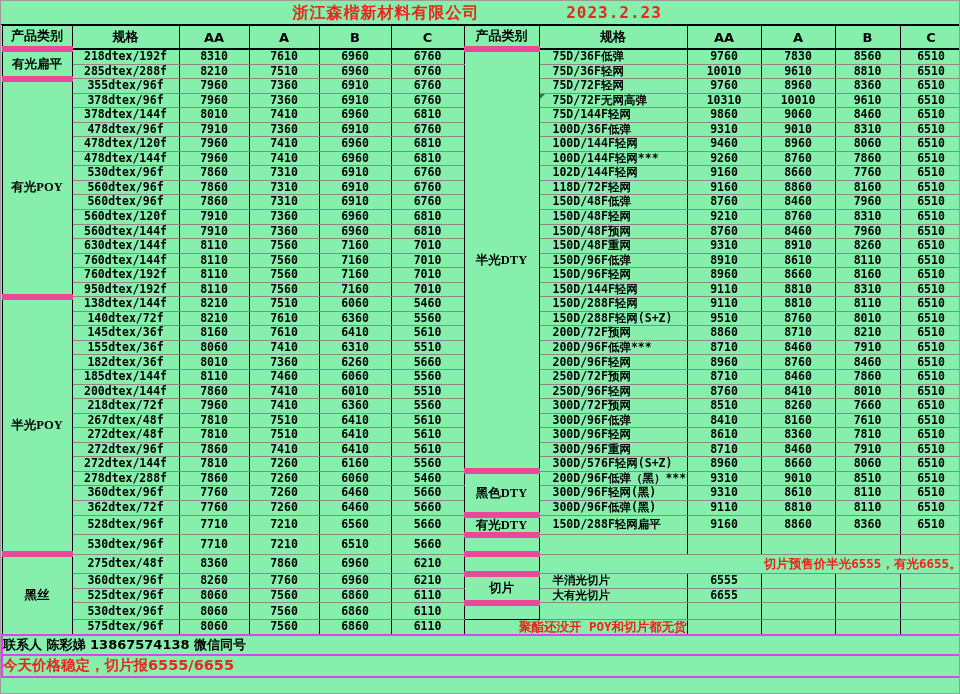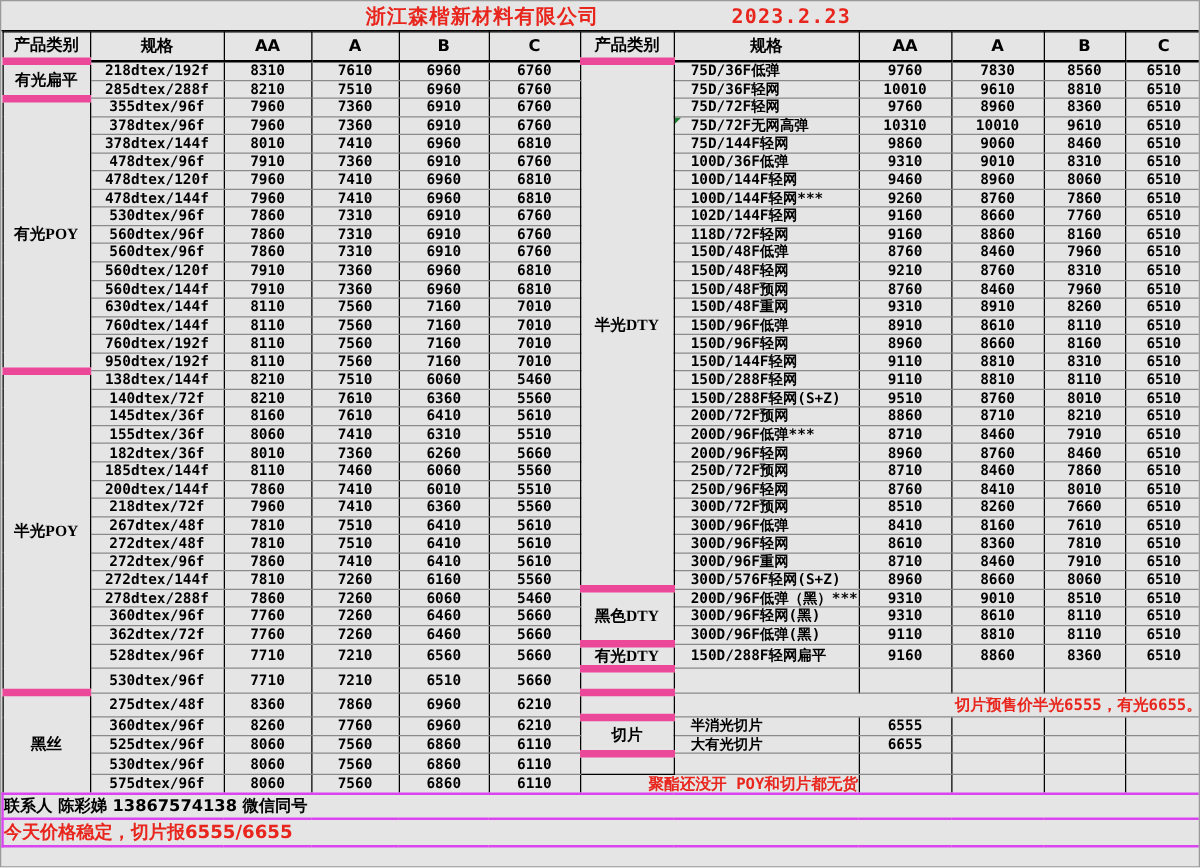--- a/index.html
+++ b/index.html
@@ -1,28 +1,28 @@
 <!DOCTYPE html>
 <html><head>
 <meta charset="utf-8">
 <style>
   html,body{margin:0;padding:0;background:#fff;}
   #sheet{
     width:958px;height:692px;border:1px solid #9a9a9a;
     font-family:"DejaVu Sans Mono","Liberation Sans",sans-serif;
-    background:#e5e5e5;overflow:hidden;position:relative;
+    background:#86efac;overflow:hidden;position:relative;
   }
   
   #title-bar{position:relative;height:23px;border-bottom:1px solid #000;}
   #title-bar .company{
     position:absolute;left:385px;top:2px;transform:translateX(-50%);
     color:#e8261d;font-size:16px;font-weight:bold;white-space:nowrap;letter-spacing:1px;
   }
   #title-bar .date{
-    position:absolute;left:632px;top:2px;transform:translateX(-50%);
+    position:absolute;left:613px;top:2px;transform:translateX(-50%);
     color:#e8261d;font-size:16px;font-weight:bold;white-space:nowrap;letter-spacing:1px;
   }
   table{border-collapse:collapse;table-layout:fixed;width:958px;}
   th,td{padding:0;overflow:hidden;white-space:nowrap;font-weight:bold;}
   thead th{
     border:1px solid #000;border-bottom:2px solid #000;
     height:20px;font-size:13px;text-align:center;
     font-family:"DejaVu Sans","Liberation Sans",sans-serif;
     margin-top:20px;
   }

